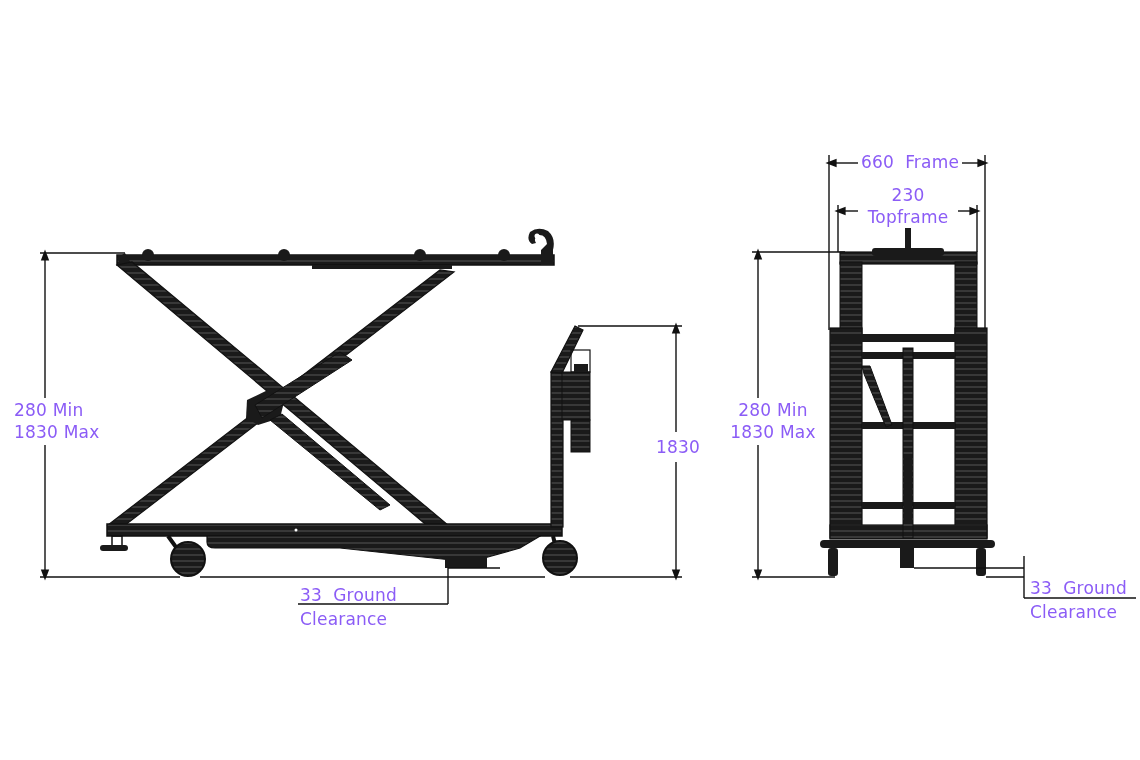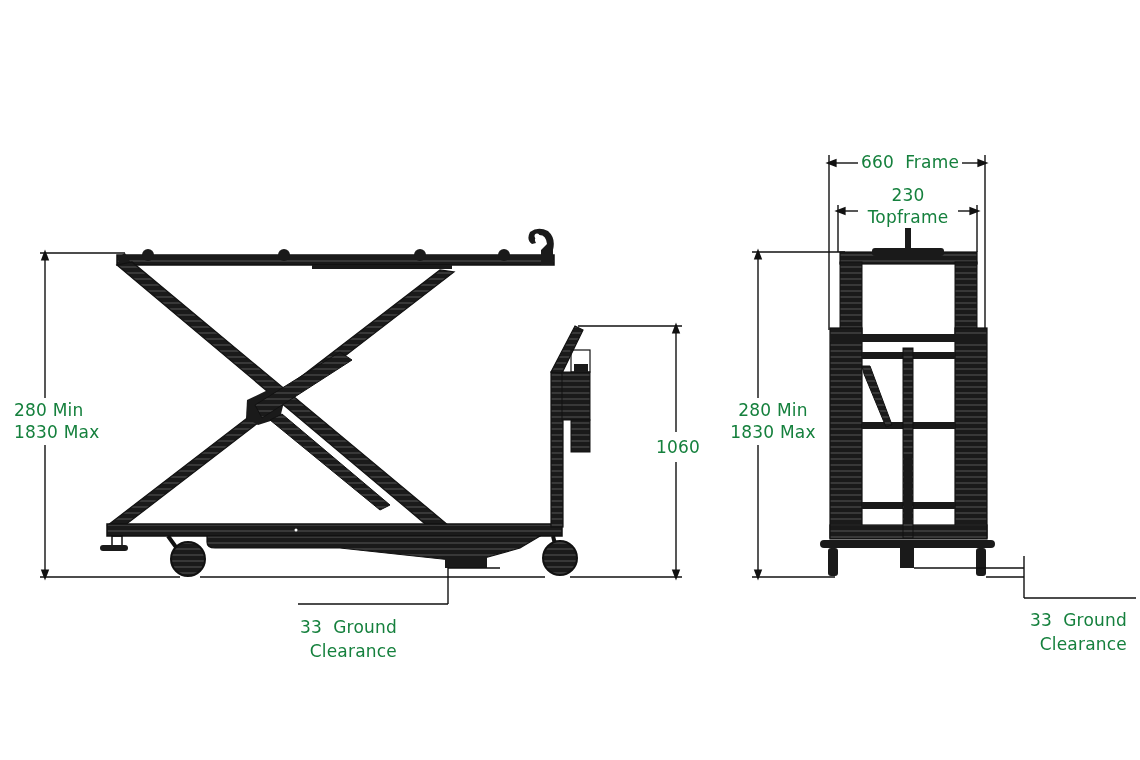--- a/index.html
+++ b/index.html
@@ -1,21 +1,21 @@
 <!DOCTYPE html>
 <html><head>
 <meta charset="utf-8">
 <style>
   html, body { margin: 0; padding: 0; background: #ffffff; }
   body { width: 1140px; height: 760px; position: relative; overflow: hidden;
          font-family: "DejaVu Sans", sans-serif; }
   .canvas { position: absolute; left: 0; top: 0; width: 1140px; height: 760px; }
-  .lbl { position: absolute; color: #15803d; font-size: 17px; line-height: 22px;
+  .lbl { position: absolute; color: #8b5cf6; font-size: 17px; line-height: 22px;
          text-align: center; white-space: nowrap; letter-spacing: 0.2px; }
-  .lbl-left { text-align: right; margin-top: 32px; }
+  .lbl-left { text-align: left; }
   .bgw { background: #fff; }
 </style>
 </head>
 <body>
 
 <svg class="canvas" viewBox="0 0 1140 760" xmlns="http://www.w3.org/2000/svg">
   <defs>
     <pattern id="hatch" width="6" height="6" patternUnits="userSpaceOnUse">
       <rect width="6" height="6" fill="#1a1a1a"></rect>
       <line x1="0" y1="3" x2="6" y2="3" stroke="#555" stroke-width="1"></line>
@@ -158,21 +158,21 @@
       <line x1="1024" y1="598" x2="1136" y2="598"></line>
     </g>
   </g>
 </svg>
 
 <div class="lbl bgw" style="left:14px; top:399px; width:64px;">
   <div>280 Min</div>
   <div>1830 Max</div>
 </div>
 
-<div class="lbl bgw" style="left:655px; top:436px; width:46px;">1060</div>
+<div class="lbl bgw" style="left:655px; top:436px; width:46px;">1830</div>
 
 <div class="lbl lbl-left" style="left:300px; top:584px;">
   <div style="white-space:pre;">33  Ground</div>
   <div style="margin-top:2px;">Clearance</div>
 </div>
 
 <div class="lbl bgw" style="left:858px; top:151px; width:104px; white-space:pre;">660  Frame</div>
 
 <div class="lbl" style="left:858px; top:184px; width:100px;">
   <div>230</div>

